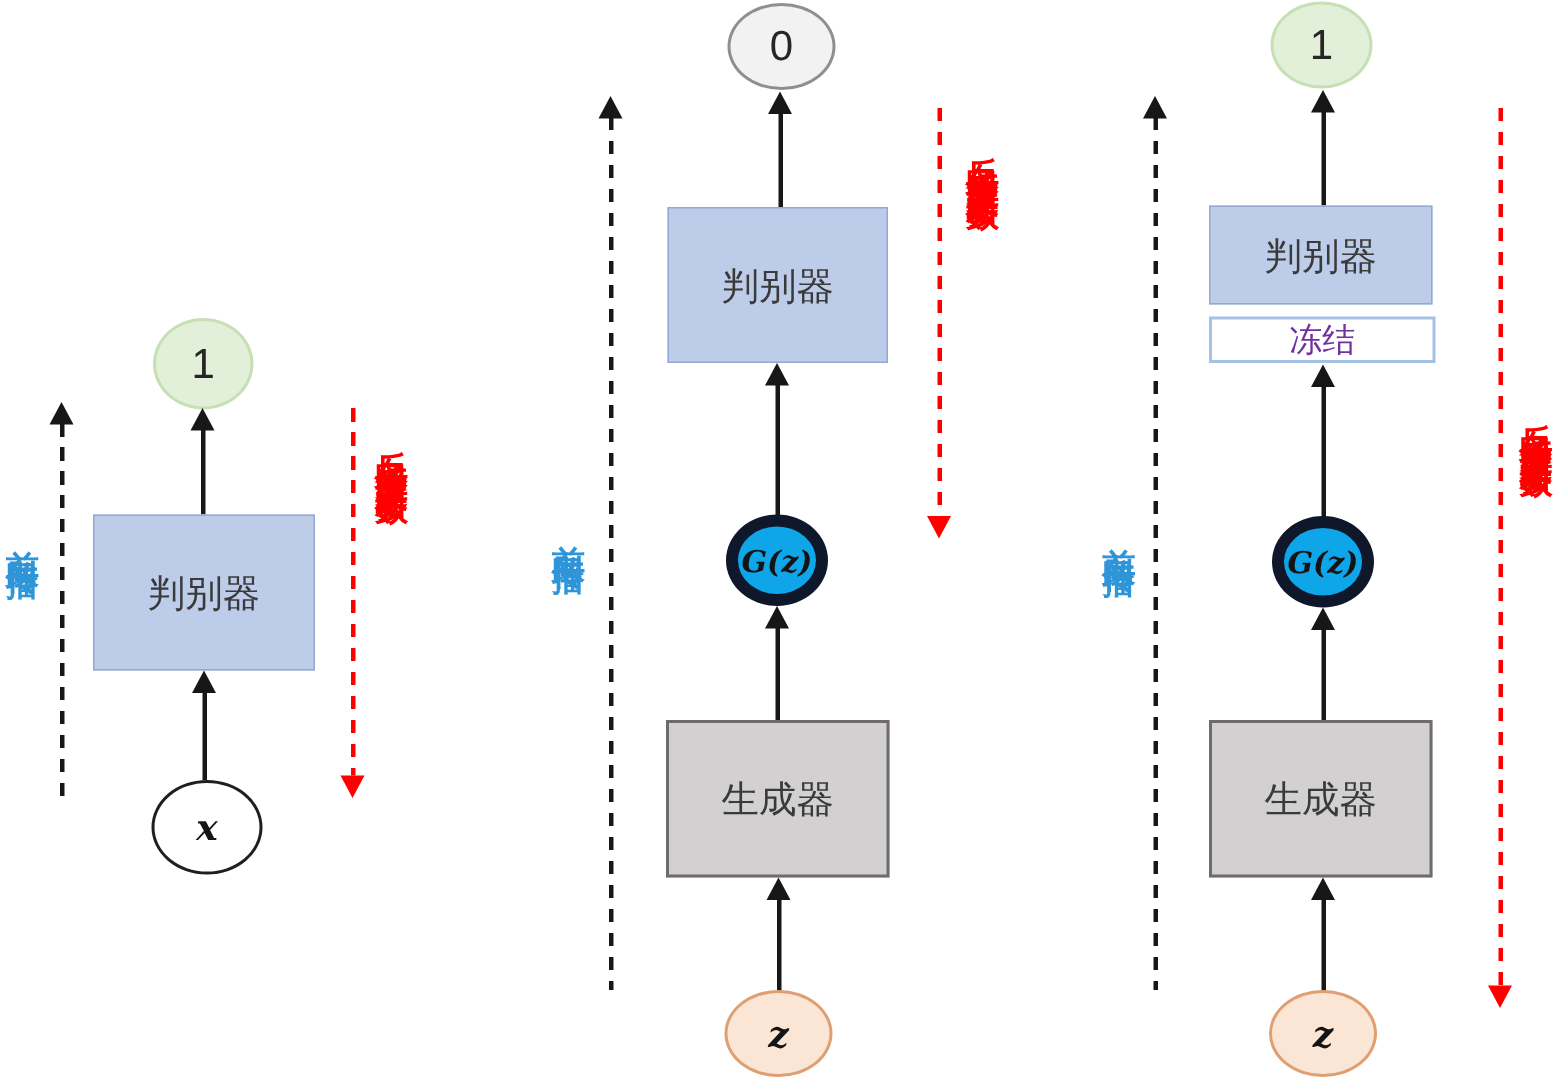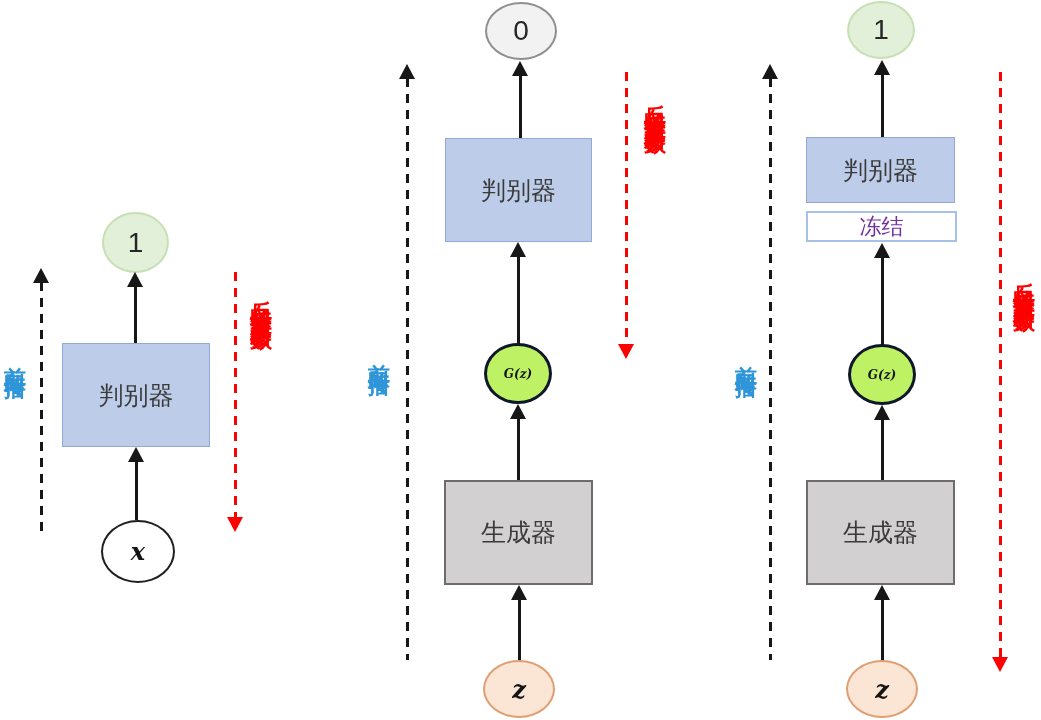--- a/index.html
+++ b/index.html
@@ -4,21 +4,21 @@
 <style>
   html,body{margin:0;padding:0;background:#fff;}
   .canvas{
     position:relative;width:1041px;height:720px;background:#ffffff;
     font-family:"Liberation Sans",sans-serif;overflow:hidden;
   }
   .node{position:absolute;display:flex;align-items:center;justify-content:center;box-sizing:border-box;}
   .circle{border-radius:50%;}
   .circ-green{background:#e2efd9;border:2px solid #c6e0b4;font-size:28px;color:#262626;}
   .circ-gray{background:#f2f2f2;border:2px solid #8f8f8f;font-size:28px;color:#262626;}
-  .circ-yellow{background:#bef264;border:3px solid #0f172a;font-family:"DejaVu Serif",serif;font-style:italic;font-weight:bold;font-size:12px;color:#141414;}
+  .circ-yellow{background:#0ea5e9;border:8px solid #0f172a;font-family:"DejaVu Serif",serif;font-style:italic;font-weight:bold;font-size:20px;color:#141414;}
   .circ-peach{background:#fbe5d5;border:2px solid #df9f72;font-family:"DejaVu Serif",serif;font-style:italic;font-weight:bold;font-size:24px;color:#141414;}
   .circ-white{background:#ffffff;border:2px solid #1f1f1f;font-family:"DejaVu Serif",serif;font-style:italic;font-weight:bold;font-size:24px;color:#141414;}
   .box-disc{background:#bccce9;border:1px solid #93a9d4;color:#3a3a3a;font-size:25px;}
   .box-gen{background:#d2d0d0;border:2px solid #6f6b6b;color:#3a3a3a;font-size:25px;}
   .box-frozen{background:#ffffff;border:2px solid #a6c1e6;color:#7030a0;font-size:22px;}
   .vline{position:absolute;width:3.5px;background:#171717;}
   .vdash-black{position:absolute;width:3.5px;background:repeating-linear-gradient(to bottom,#171717 0 9px,transparent 9px 16px);}
   .vdash-red{position:absolute;width:3.5px;background:repeating-linear-gradient(to bottom,#fe0000 0 9px,transparent 9px 16px);}
   .ah{position:absolute;width:0;height:0;border-left:8px solid transparent;border-right:8px solid transparent;}
   .ah-up{border-bottom:15px solid #171717;}

